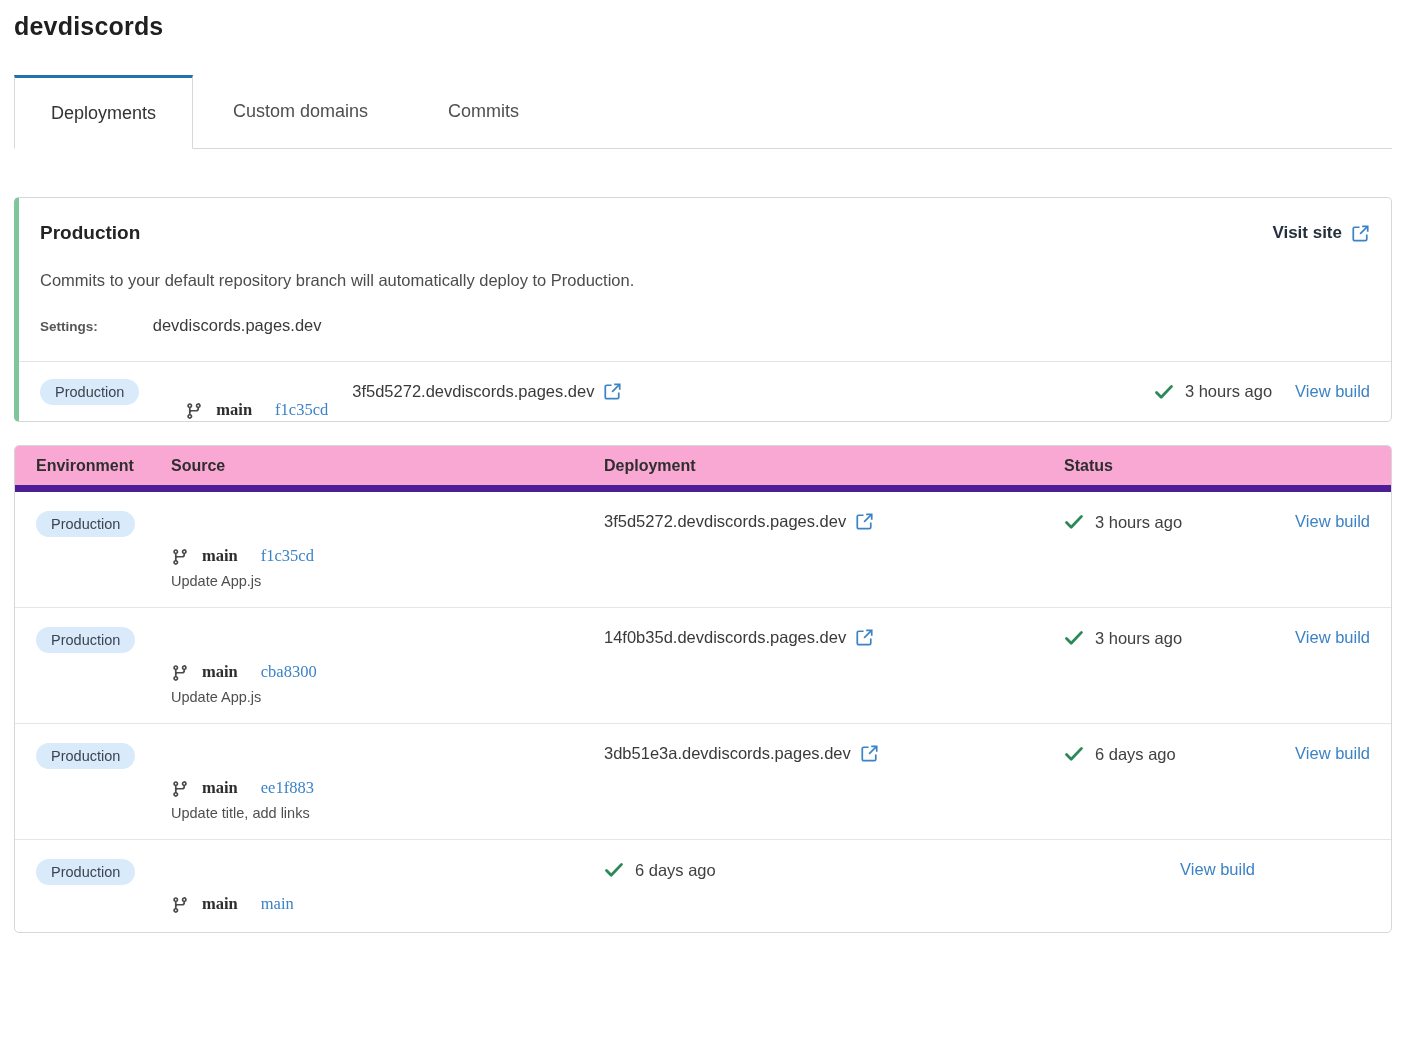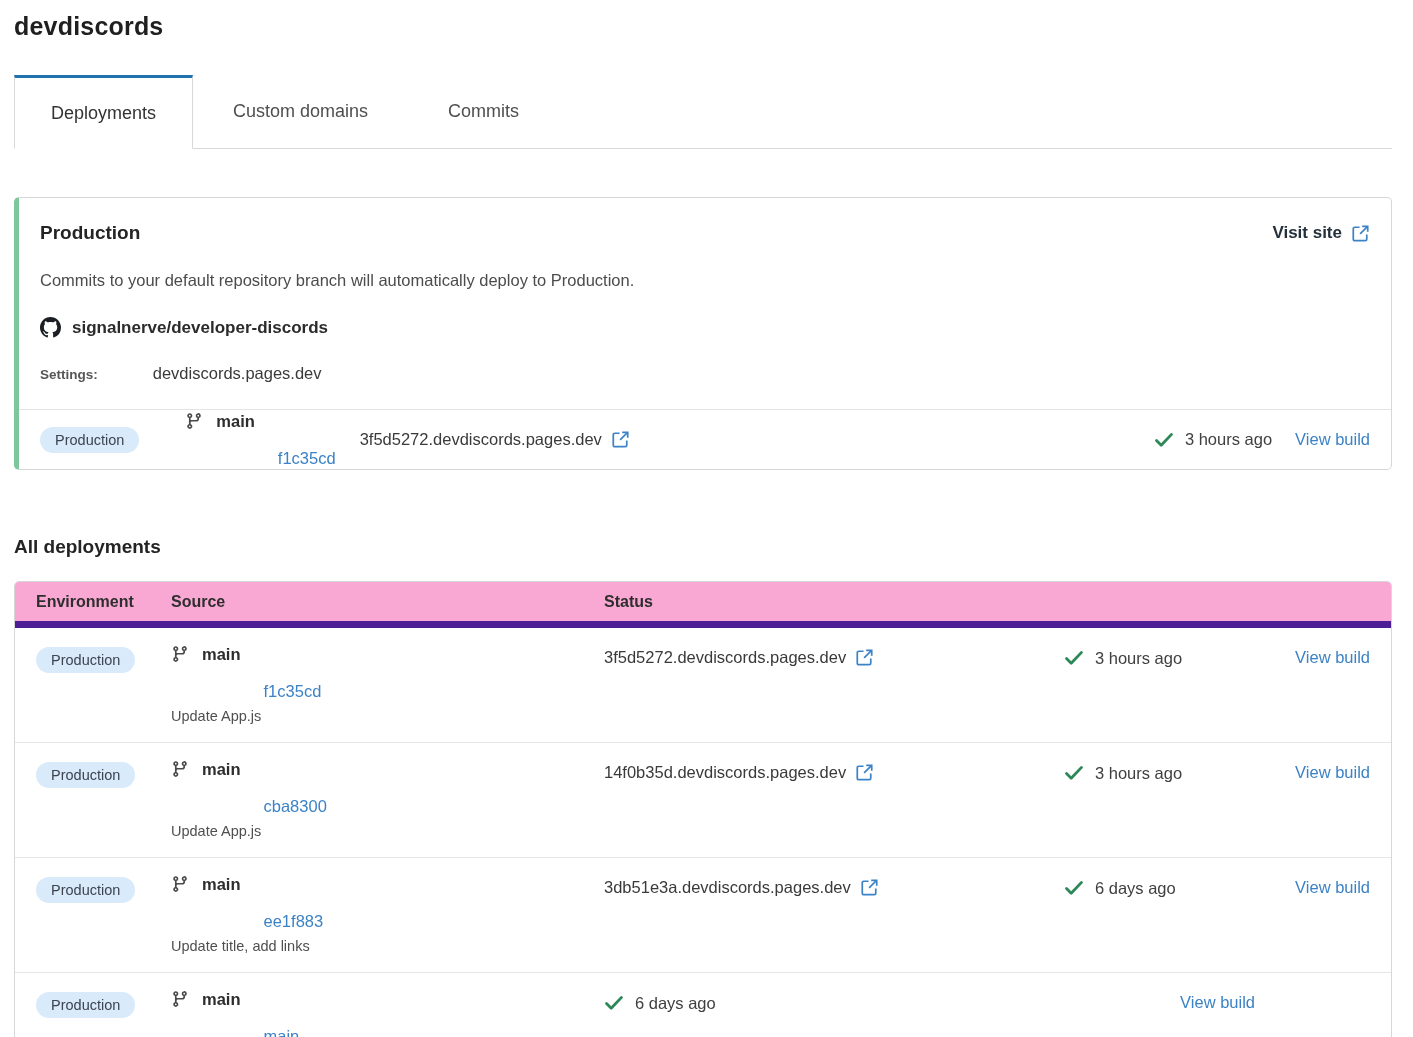--- a/index.html
+++ b/index.html
@@ -108,21 +108,21 @@
   .badge {
     display: inline-block;
     background: #d9eafa;
     color: #3d4450;
     font-size: 14.5px;
     padding: 5px 15px;
     border-radius: 15px;
     white-space: nowrap;
   }
 
-  .branch-group { display: flex; align-items: flex-start; }
+  .branch-group { display: flex; align-items: flex-end; font-family: Liberation Serif, serif; }
   .branch-name { font-size: 16.5px; font-weight: 700; color: #2d2d2d; margin-left: 13px; }
   .commit-link {
     font-size: 16.5px;
     color: #3b82c6;
     margin-left: 23px;
     text-decoration: none;
     cursor: pointer;
     margin-top: 37px;
   }
   .deploy-url {
@@ -244,28 +244,20 @@
         <a class="visit-site">
           <span>Visit site</span>
           <span class="icon">
             <svg width="19" height="19" viewBox="0 0 20 20">
                 <use href="#i-extlink"></use>
               </svg>
           </span>
         </a>
       </div>
       <div class="prod-desc">Commits to your default repository branch will automatically deploy to Production.</div>
-      <div class="repo-row">
-        <span class="icon">
-          <svg width="21" height="21" viewBox="0 0 16 16">
-              <use href="#i-github"></use>
-            </svg>
-        </span>
-        <span>signalnerve/developer-discords</span>
-      </div>
       <div class="domains-row">
         <span class="domains-label">Settings:</span>
         <span class="domains-value">devdiscords.pages.dev</span>
       </div>
     </div>
 
     <div class="prod-deploy-row">
       <span class="badge">Production</span>
       <span class="branch-group">
         <span class="icon">
@@ -291,26 +283,26 @@
                 <use href="#i-check"></use>
               </svg>
           </span>
           <span class="status-time">3 hours ago</span>
         </span>
         <a class="view-build">View build</a>
       </span>
     </div>
   </div>
 
-  <div class="section-title">All deployments</div>
 
   <div class="table-card">
     <div class="table-grid table-header">
       <div class="th env">Environment</div>
       <div class="th">Source</div>
+      <div class="th">Deployment</div>
       <div class="th">Status</div>
       <div class="th"></div>
     </div>
 
     <div class="table-grid table-row">
       <div class="cell env">
         <span class="badge">Production</span>
       </div>
       <div class="cell source">
         <span class="branch-group">

